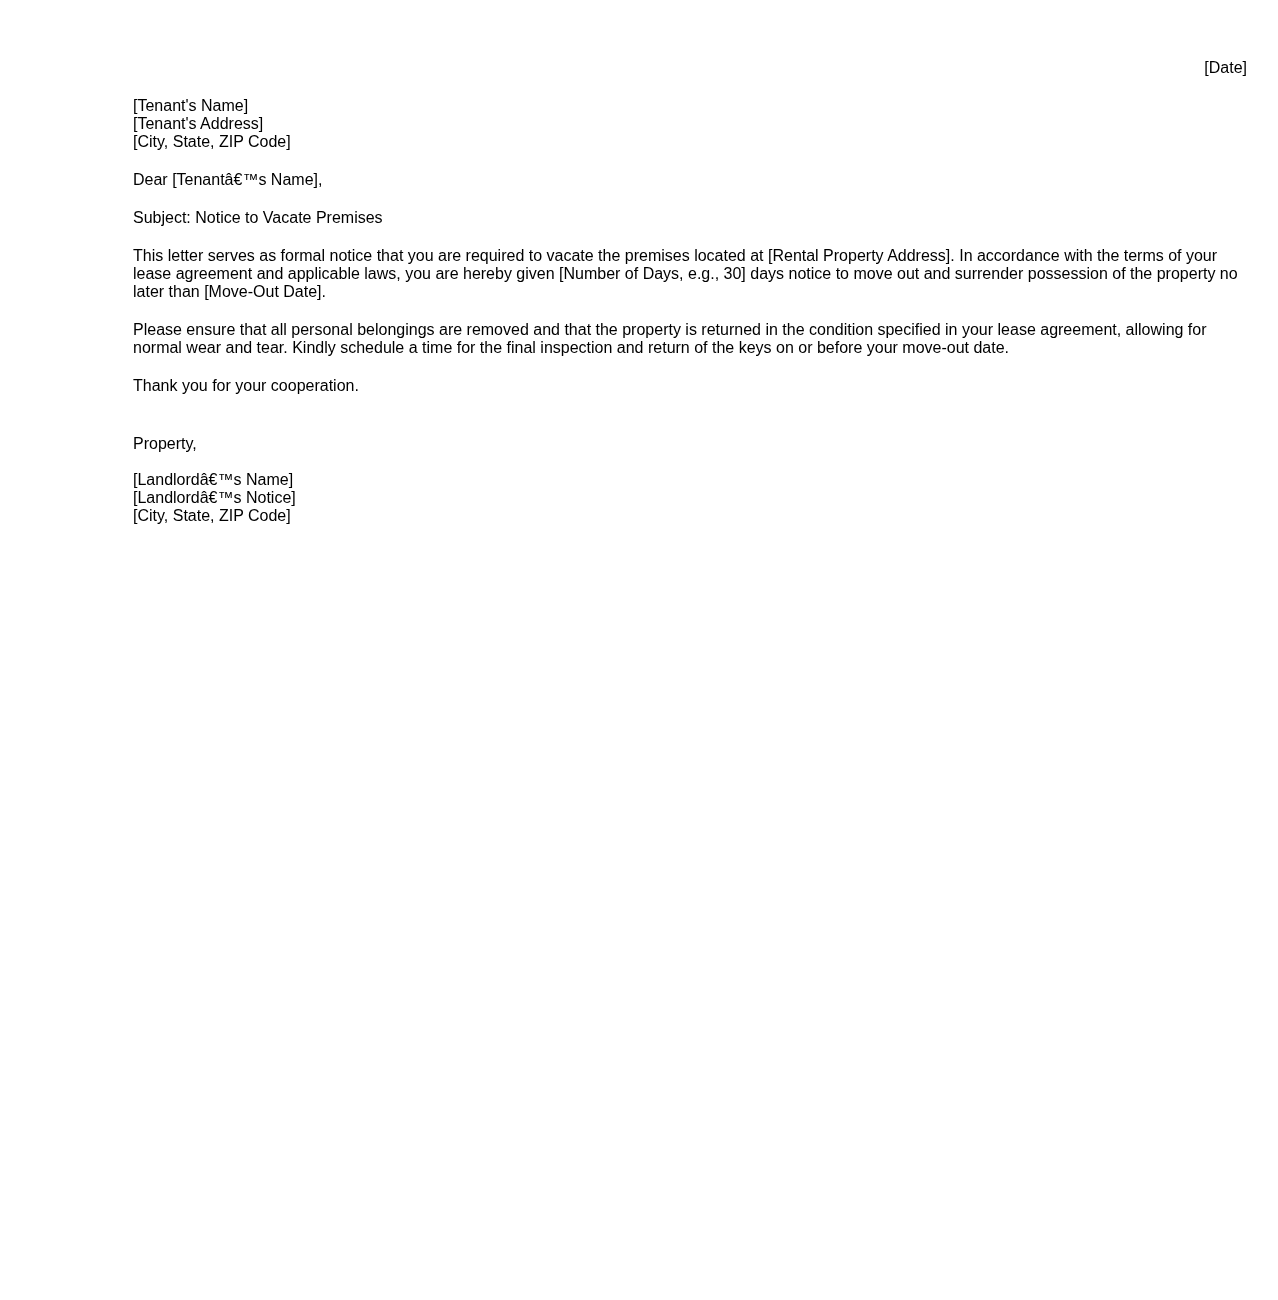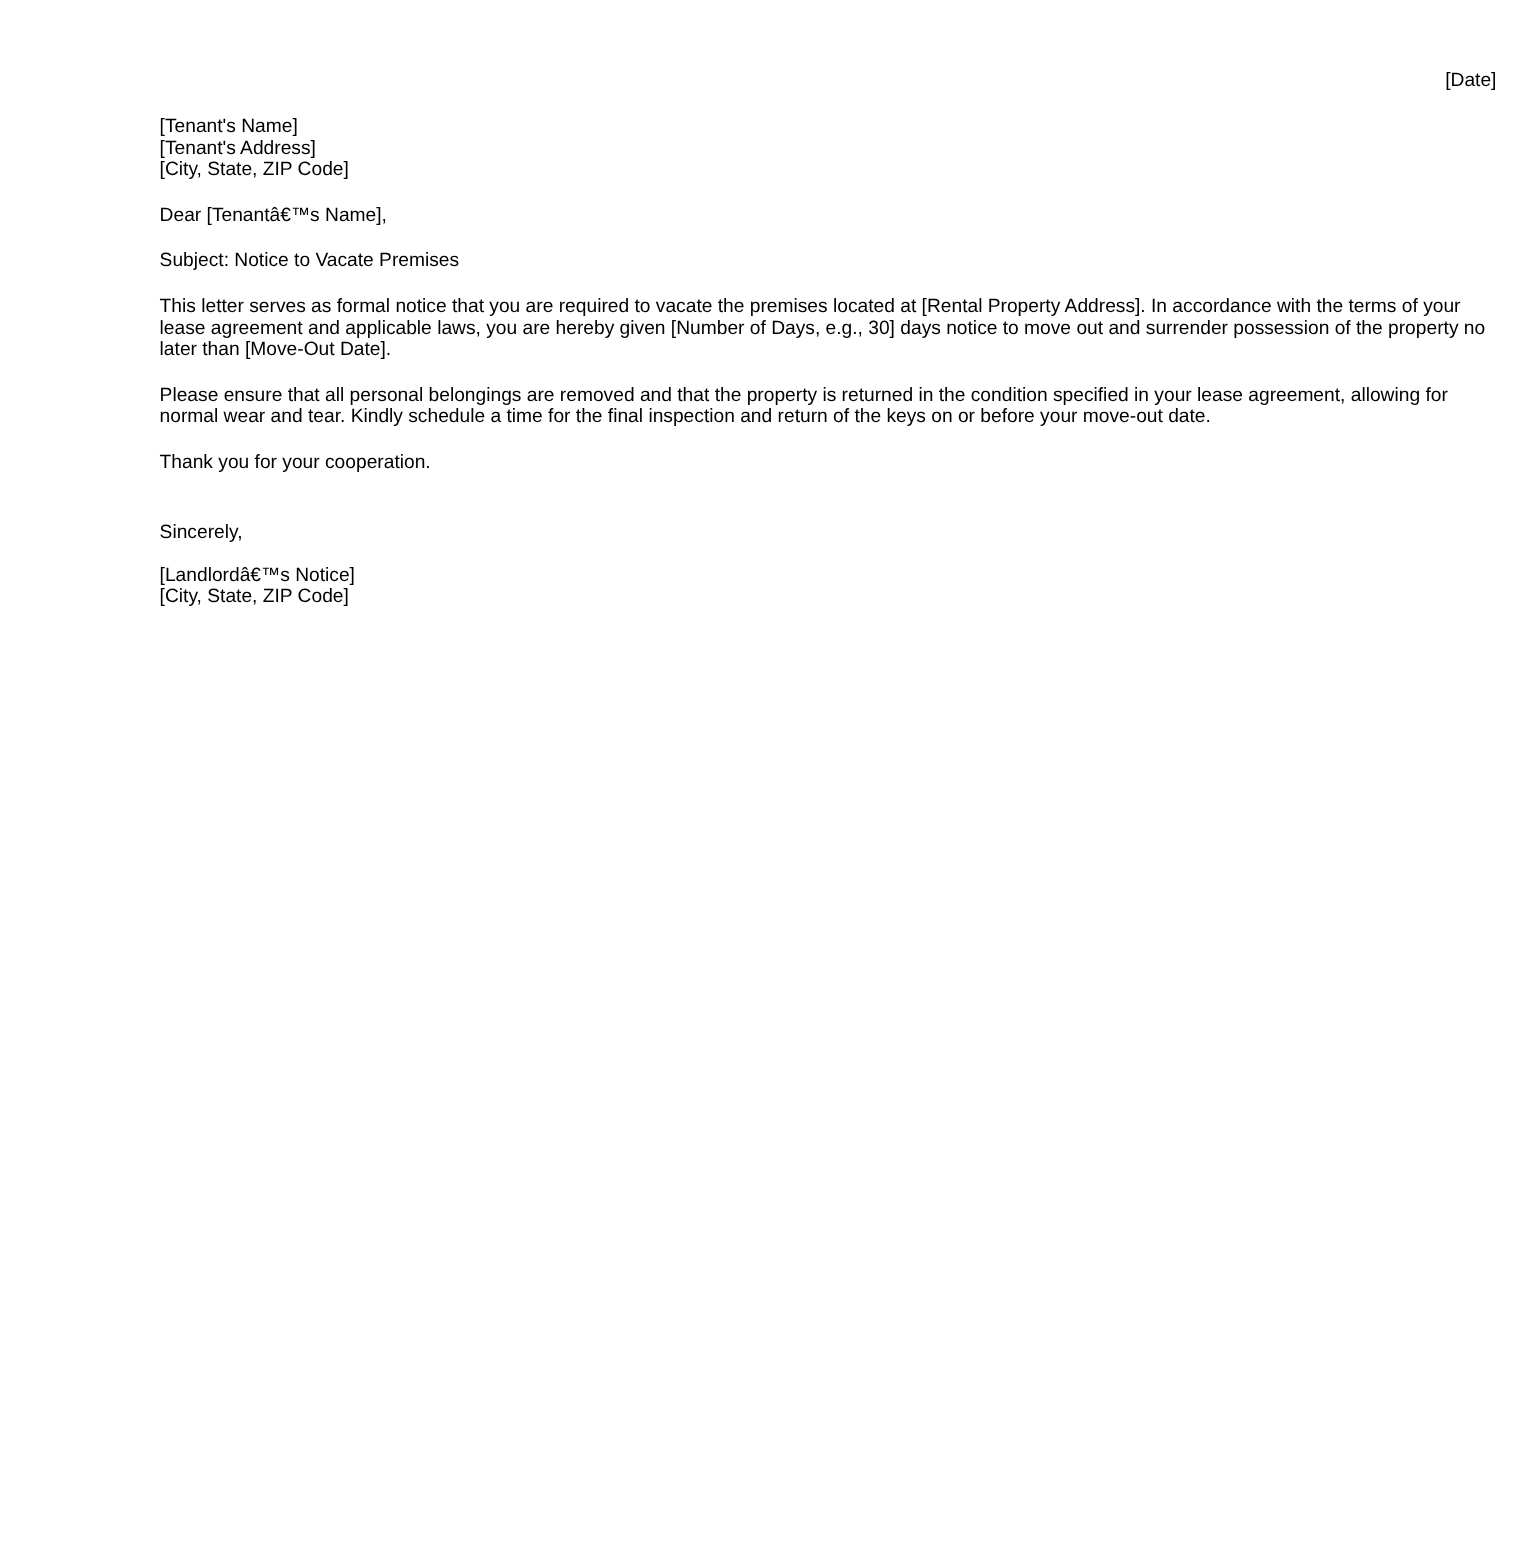--- a/index.html
+++ b/index.html
@@ -56,19 +56,20 @@
 
   <p>Dear [Tenantâ€™s Name],</p>
 
   <p>Subject: Notice to Vacate Premises</p>
 
   <p>This letter serves as formal notice that you are required to vacate the premises located at [Rental Property Address]. In accordance with the terms of your lease agreement and applicable laws, you are hereby given [Number of Days, e.g., 30] days notice to move out and surrender possession of the property no later than [Move-Out Date].</p>
   <p>Please ensure that all personal belongings are removed and that the property is returned in the condition specified in your lease agreement, allowing for normal wear and tear. Kindly schedule a time for the final inspection and return of the keys on or before your move-out date.</p>
 
   <p class="thanks">Thank you for your cooperation.</p>
 
-  <p class="closing">Sincerely,</p>
+  <p class="closing">Property,</p>
 
   <div class="block">
+    <span class="line">[Landlordâ€™s Name]</span>
     <span class="line">[Landlordâ€™s Notice]</span>
     <span class="line">[City, State, ZIP Code]</span>
   </div>
 </div>
 
 </body></html>

